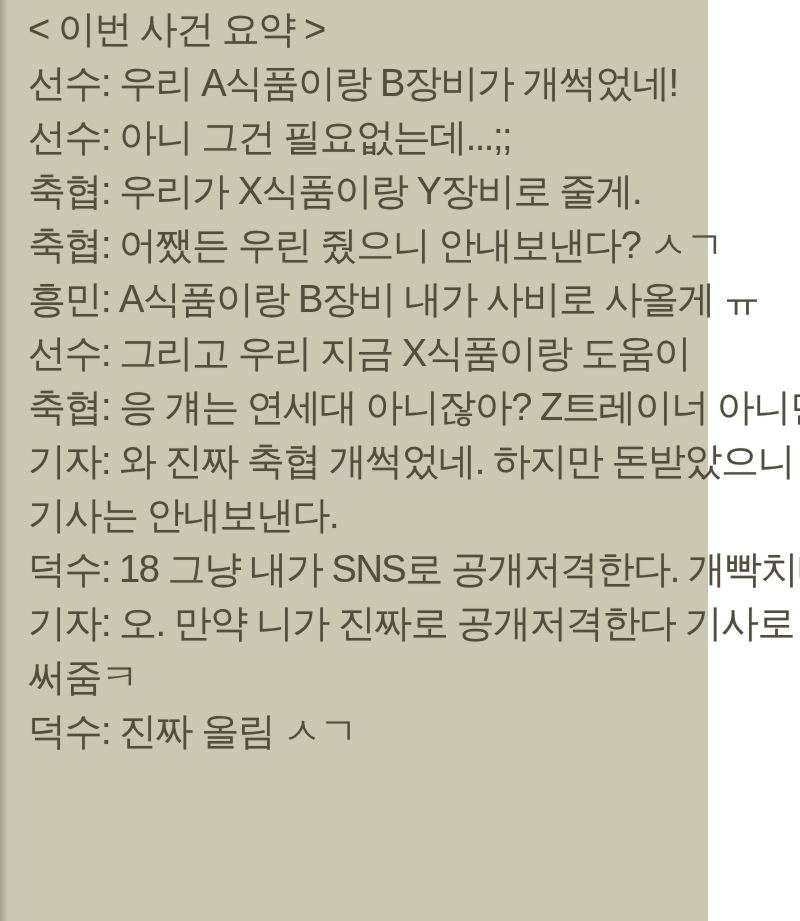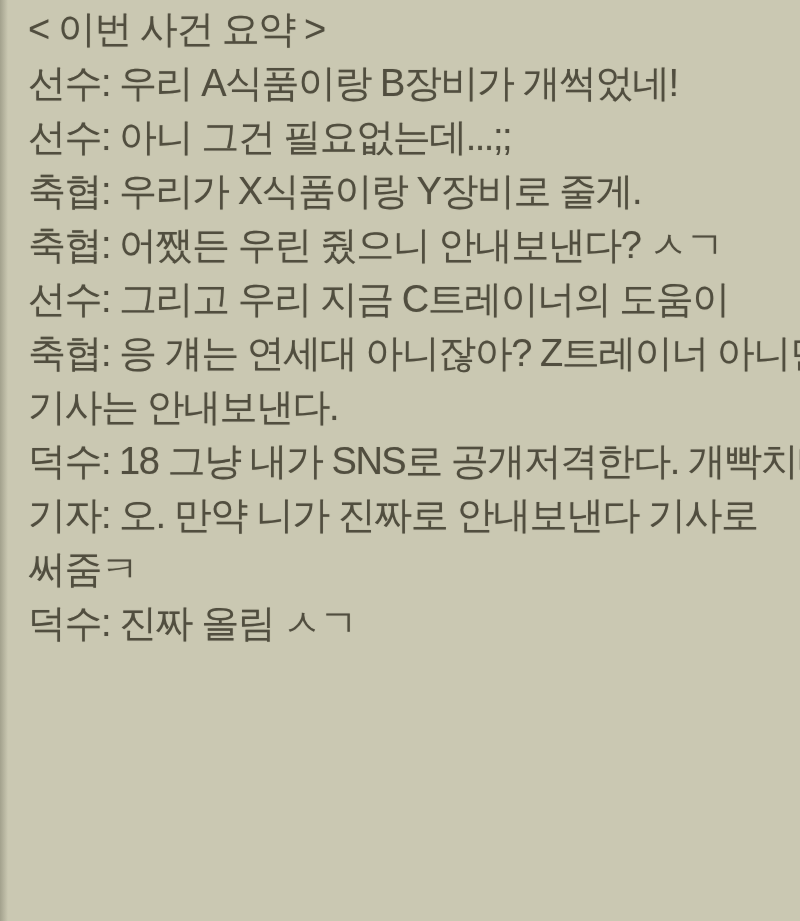--- a/index.html
+++ b/index.html
@@ -7,21 +7,21 @@
     padding: 0;
   }
   body {
     width: 800px;
     height: 921px;
     overflow: hidden;
     font-family: "Liberation Sans", "DejaVu Sans", sans-serif;
   }
   .text-card {
     position: relative;
-    width: 800px;
+    width: 708px;
     height: 921px;
     box-sizing: border-box;
     background-color: #cac8b2;
     padding: 2px 20px 0 28px;
   }
   
   .left-edge-shade {
     position: absolute;
     left: 0;
     top: 0;
@@ -44,20 +44,22 @@
 <body>
 
 <div class="text-card">
   <div class="left-edge-shade"></div>
 
   <div class="text-line">&lt; 이번 사건 요약 &gt;</div>
   <div class="text-line">선수: 우리 A식품이랑 B장비가 개썩었네!</div>
   <div class="text-line">선수: 아니 그건 필요없는데...;;</div>
   <div class="text-line">축협: 우리가 X식품이랑 Y장비로 줄게.</div>
   <div class="text-line">축협: 어쨌든 우린 줬으니 안내보낸다? ㅅㄱ</div>
-  <div class="text-line">선수: 그리고 우리 지금 C트레이너의 도움이</div>
+  <div class="text-line">흥민: A식품이랑 B장비 내가 사비로 사올게 ㅠ</div>
+  <div class="text-line">선수: 그리고 우리 지금 X식품이랑 도움이</div>
   <div class="text-line">축협: 응 걔는 연세대 아니잖아? Z트레이너 아니면</div>
+  <div class="text-line">기자: 와 진짜 축협 개썩었네. 하지만 돈받았으니</div>
   <div class="text-line">기사는 안내보낸다.</div>
   <div class="text-line">덕수: 18 그냥 내가 SNS로 공개저격한다. 개빡치네.</div>
-  <div class="text-line">기자: 오. 만약 니가 진짜로 안내보낸다 기사로</div>
+  <div class="text-line">기자: 오. 만약 니가 진짜로 공개저격한다 기사로</div>
   <div class="text-line">써줌ㅋ</div>
   <div class="text-line">덕수: 진짜 올림 ㅅㄱ</div>
 </div>
 
 </body></html>

